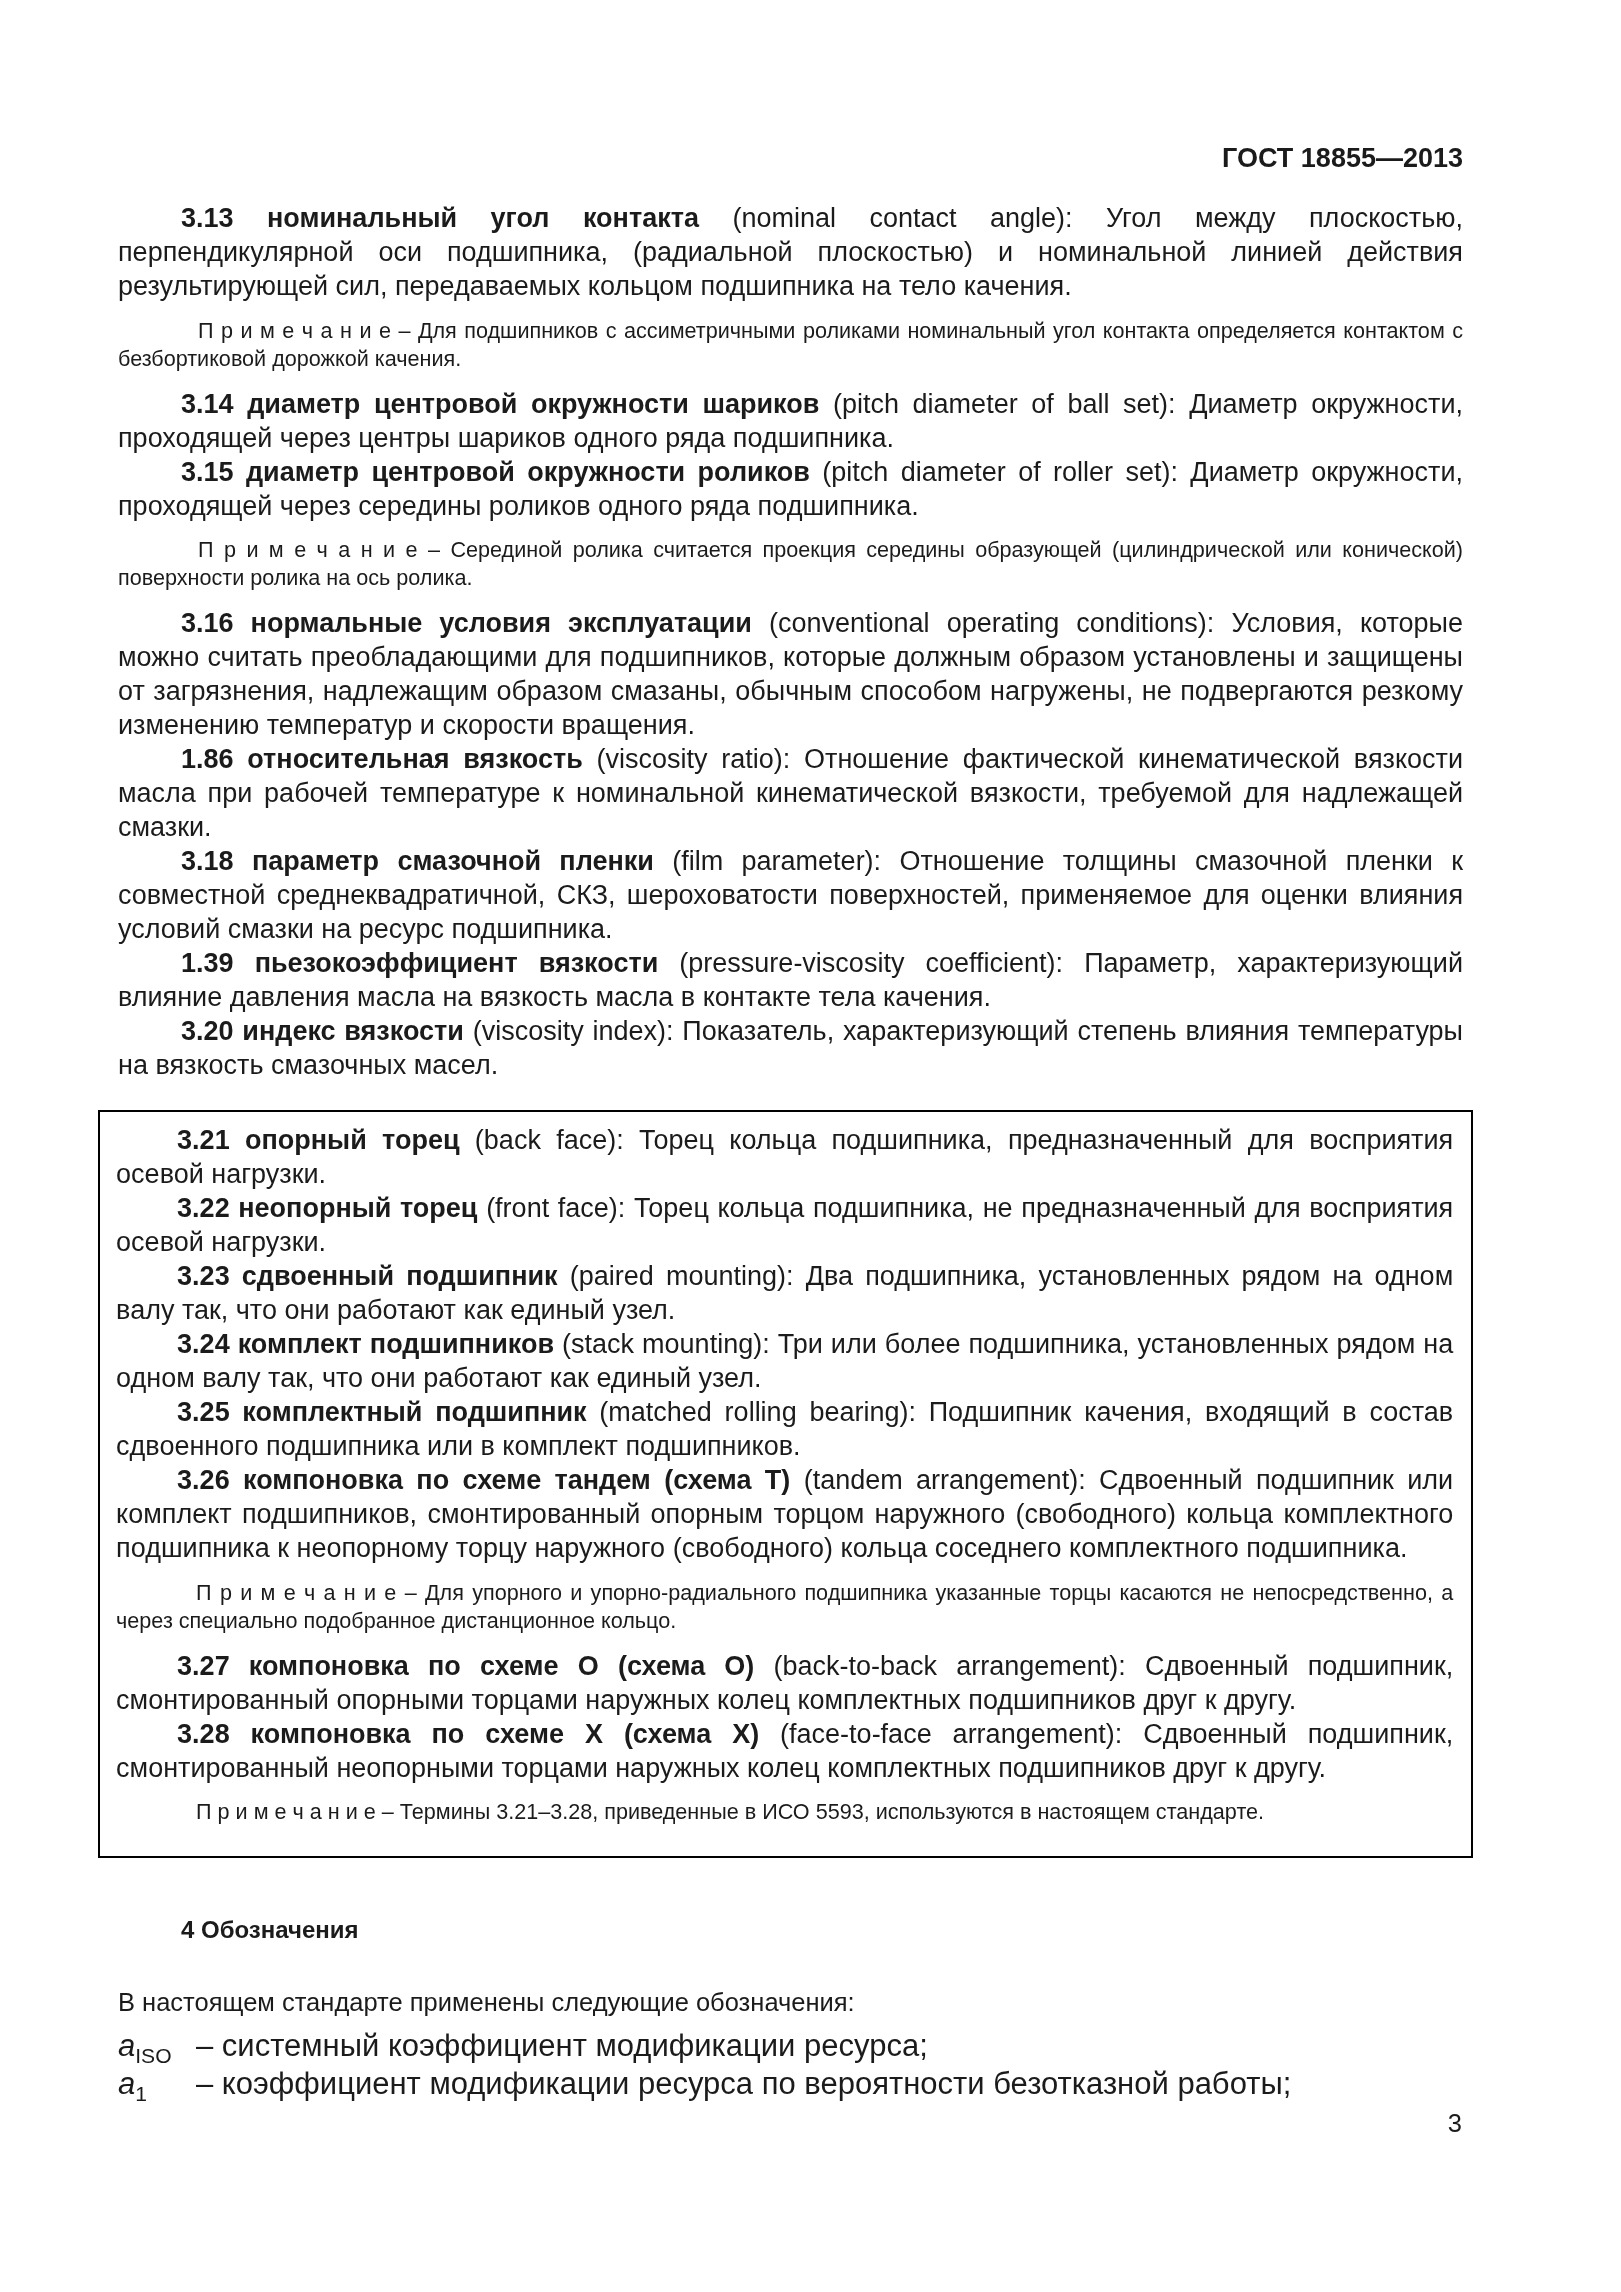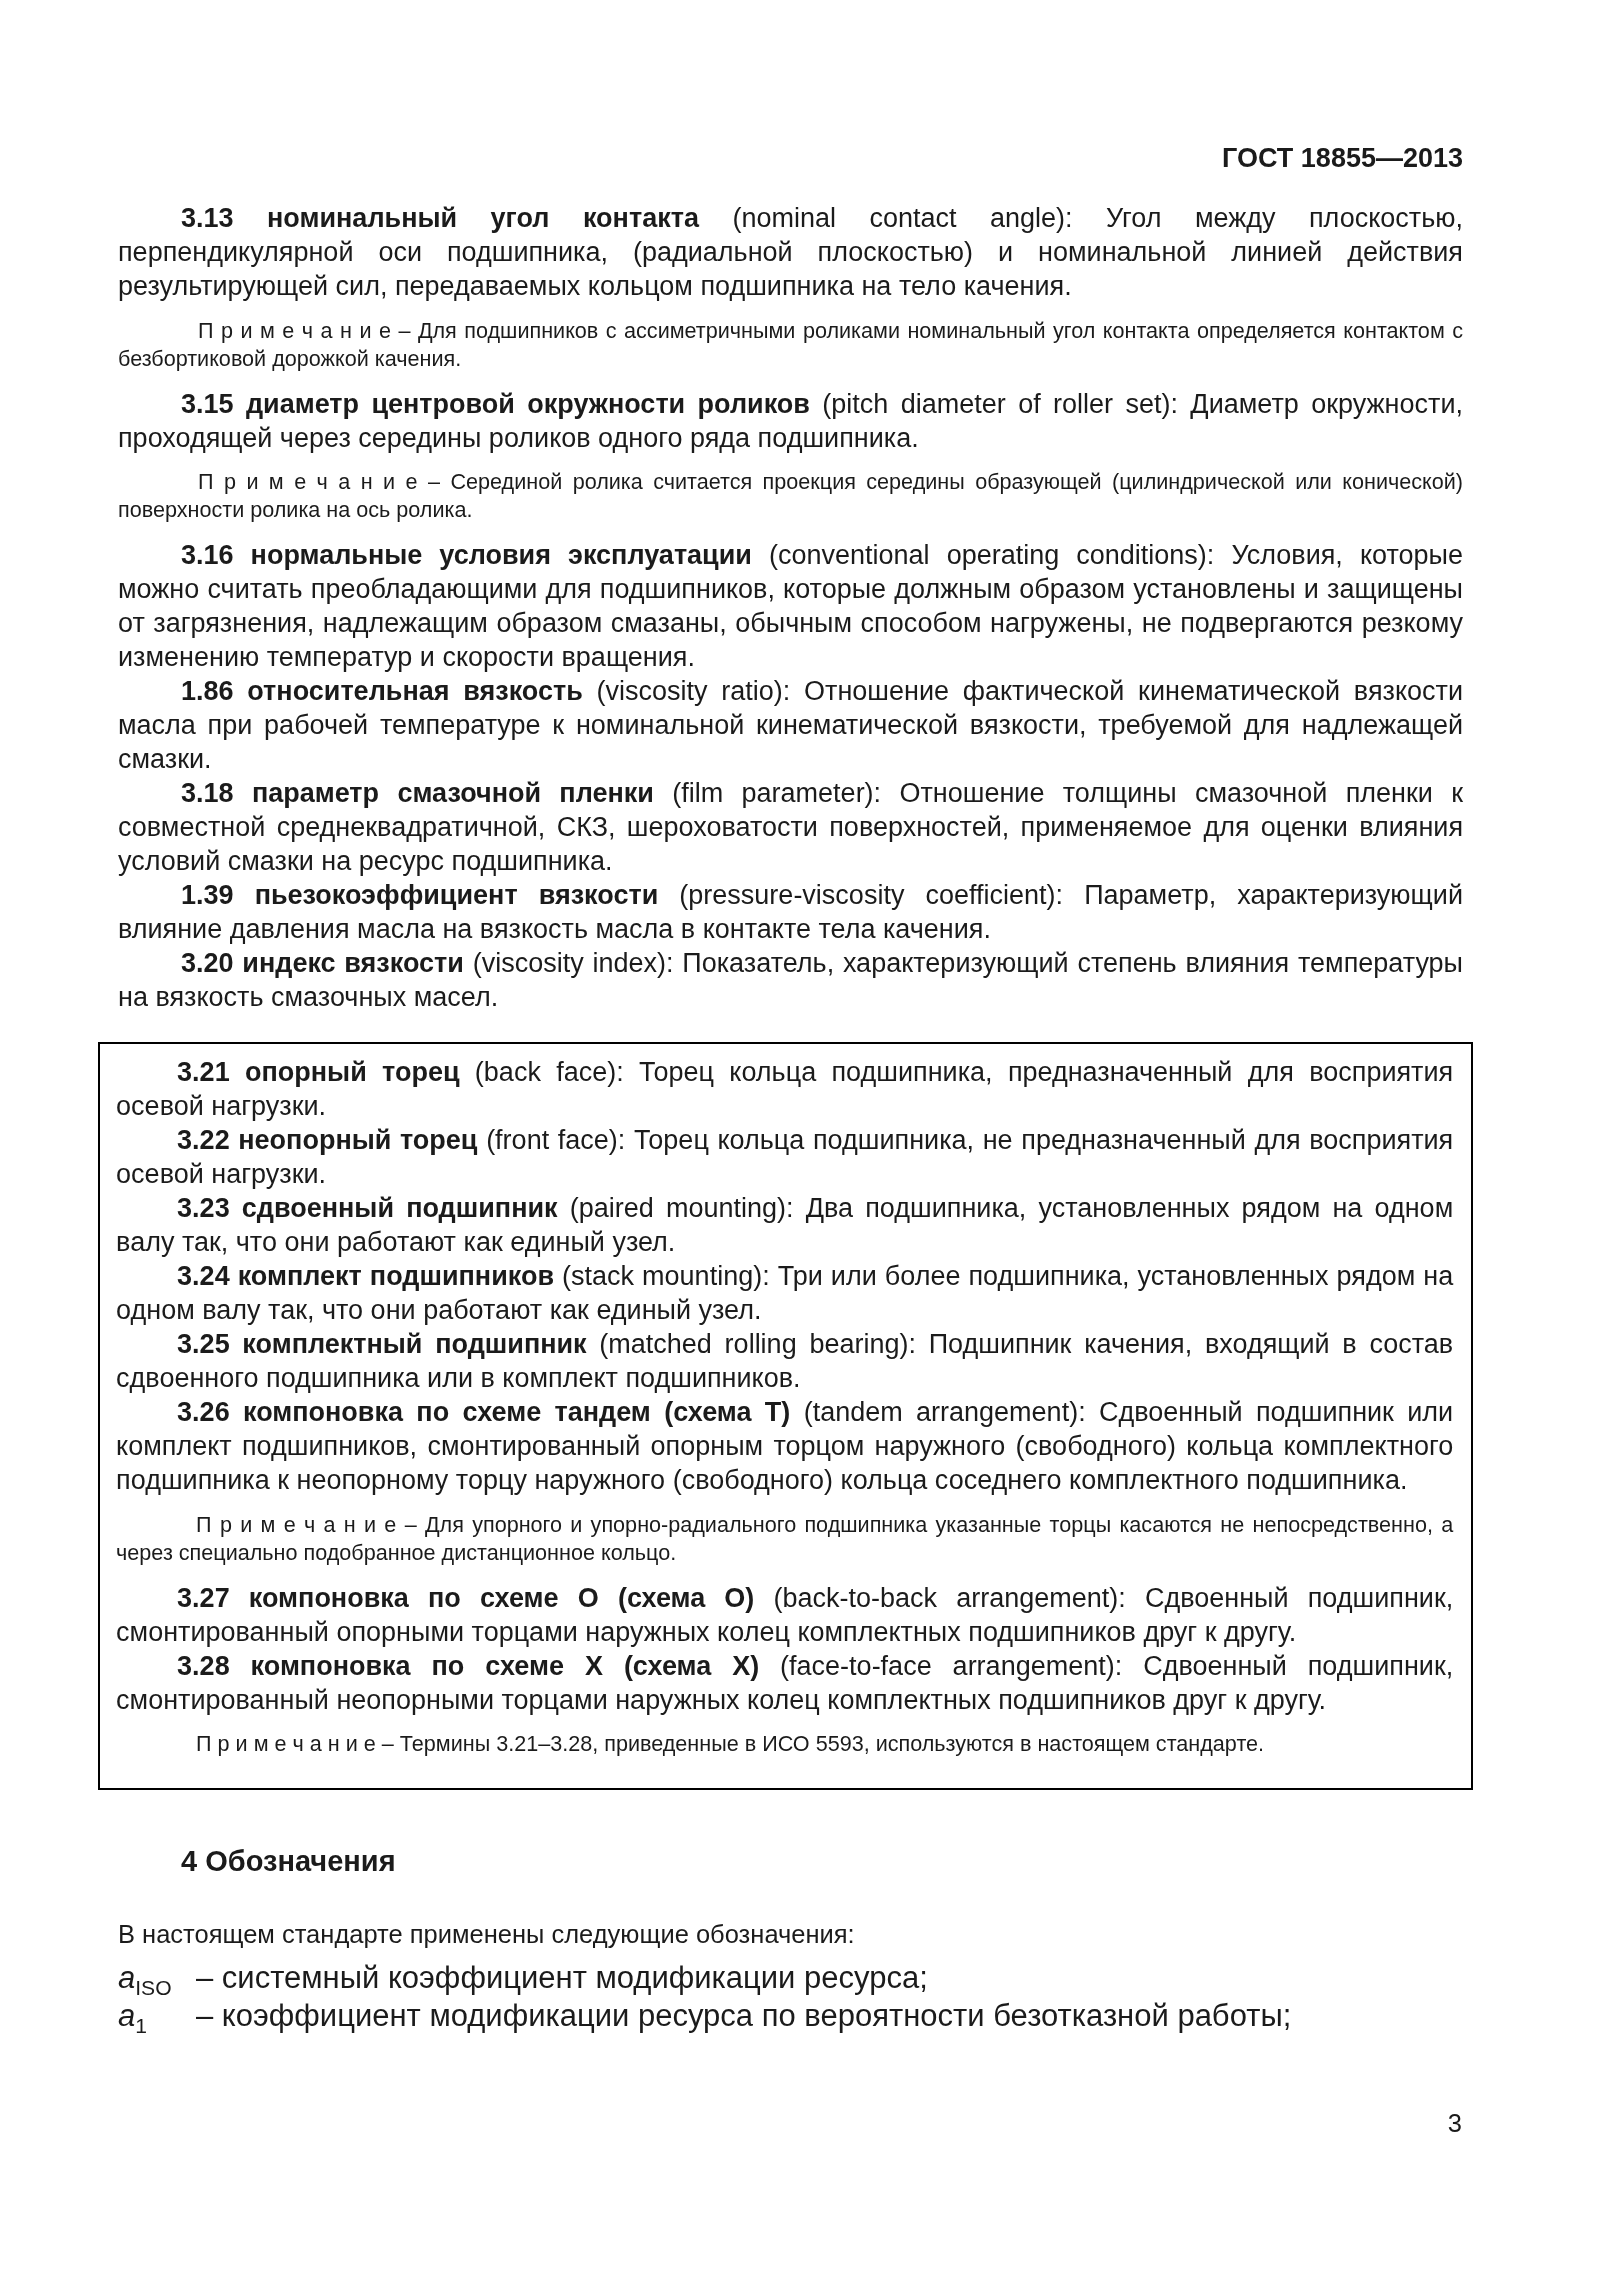--- a/index.html
+++ b/index.html
@@ -32,21 +32,21 @@
     text-indent:63px;
   }
   .note{
     font-size:21.6px;
     line-height:28px;
     text-align:justify;
     text-indent:80px;
     margin:13.7px 0;
   }
   .heading{
-    font-size:29px;
+    font-size:24px;
     line-height:33px;
     font-weight:bold;
     text-indent:63px;
     margin:55px 0 39px 0;
   }
   .plain{
     font-size:25.5px;
     line-height:34px;
     margin:0 0 7.8px 0;
   }
@@ -76,20 +76,21 @@
 </style>
 </head>
 <body>
 
 <div class="page">
   <div class="content">
     <p class="doc-header">ГОСТ 18855—2013</p>
     <div id="blocks">
         <p class="para"><span class="bold">3.13 номинальный угол контакта</span><span> (nominal contact angle): Угол между плоскостью, перпендикулярной оси подшипника, (радиальной плоскостью) и номинальной линией действия результирующей сил, передаваемых кольцом подшипника на тело качения.</span></p>
         <p class="note"><span>П р и м е ч а н и е  – Для подшипников с ассиметричными роликами номинальный угол контакта определяется контактом с безбортиковой дорожкой качения.</span></p>
+        <p class="para"><span class="bold">3.14 диаметр центровой окружности шариков</span><span> (pitch diameter of ball set): Диаметр окружности, проходящей через центры шариков одного ряда подшипника.</span></p>
         <p class="para"><span class="bold">3.15 диаметр центровой окружности роликов</span><span> (pitch diameter of roller set): Диаметр окружности, проходящей через середины роликов одного ряда подшипника.</span></p>
         <p class="note"><span>П р и м е ч а н и е  – Серединой ролика считается проекция середины образующей (цилиндрической или конической) поверхности ролика на ось ролика.</span></p>
         <p class="para"><span class="bold">3.16 нормальные условия эксплуатации</span><span> (conventional operating conditions): Условия, которые можно считать преобладающими для подшипников, которые должным образом установлены и защищены от загрязнения, надлежащим образом смазаны, обычным способом нагружены, не подвергаются резкому изменению температур и скорости вращения.</span></p>
         <p class="para"><span class="bold">1.86 относительная вязкость</span><span> (viscosity ratio): Отношение фактической кинематической вязкости масла при рабочей температуре к номинальной кинематической вязкости, требуемой для надлежащей смазки.</span></p>
         <p class="para"><span class="bold">3.18 параметр смазочной пленки</span><span> (film parameter): Отношение толщины смазочной пленки к совместной среднеквадратичной, СКЗ, шероховатости поверхностей, применяемое для оценки влияния условий смазки на ресурс подшипника.</span></p>
         <p class="para"><span class="bold">1.39 пьезокоэффициент вязкости</span><span> (pressure-viscosity coefficient): Параметр, характеризующий влияние давления масла на вязкость масла в контакте тела качения.</span></p>
         <p class="para"><span class="bold">3.20 индекс вязкости</span><span> (viscosity index): Показатель, характеризующий степень влияния температуры на вязкость смазочных масел.</span></p>
         <div class="terms-box">
           <p class="para"><span class="bold">3.21 опорный торец</span><span> (back face): Торец кольца подшипника, предназначенный для восприятия осевой нагрузки.</span></p>
           <p class="para"><span class="bold">3.22 неопорный торец</span><span> (front face): Торец кольца подшипника, не предназначенный для восприятия осевой нагрузки.</span></p>

